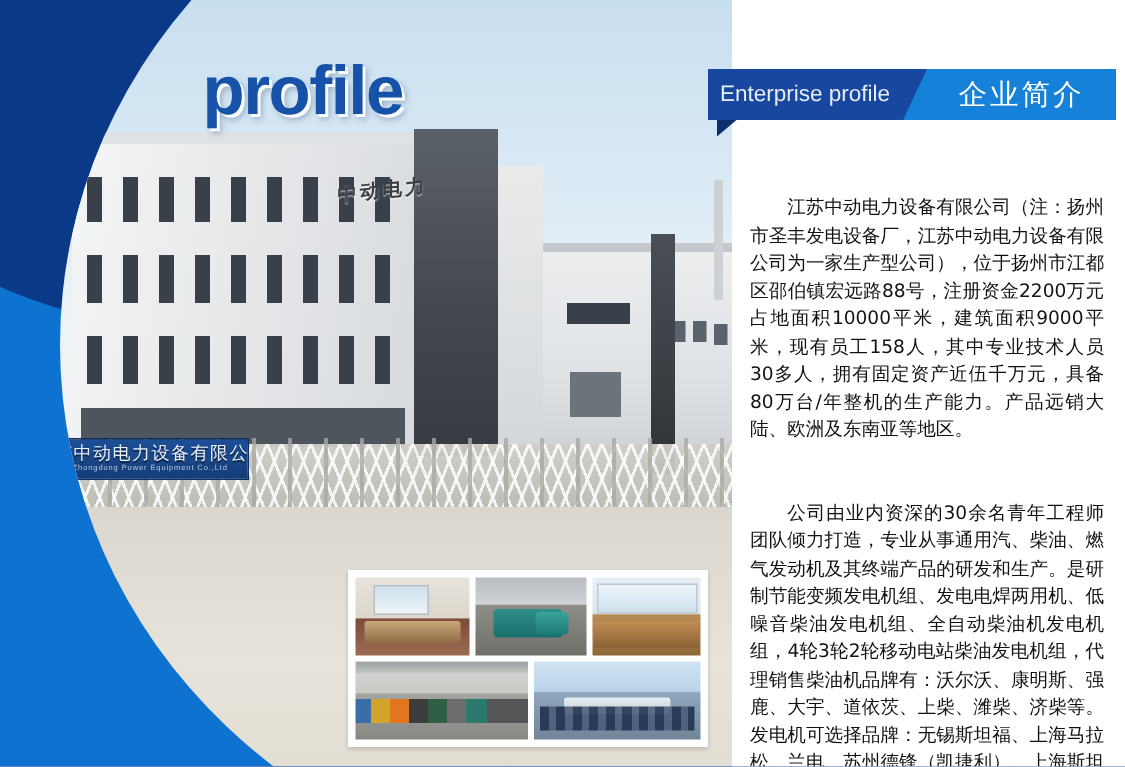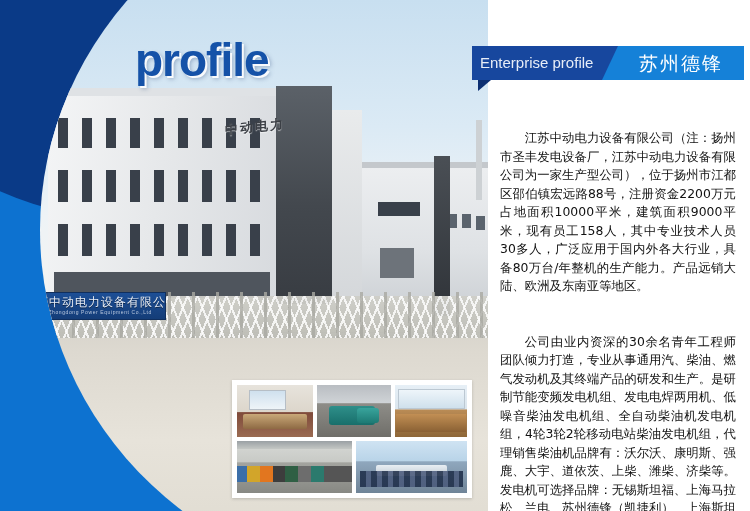--- a/index.html
+++ b/index.html
@@ -408,24 +408,24 @@
       <div class="thumb t5 ph-boardroom"></div>
     </div>
   </div>
 
   <div id="right-panel">
     <div id="right-inner">
 
       <div id="profile-header">
         <div class="tab-en">Enterprise profile</div>
         <div class="tab-tail"></div>
-        <div class="tab-cn">苏州德锋</div>
+        <div class="tab-cn">企业简介</div>
       </div>
 
       <div id="profile-body">
-        <p>江苏中动电力设备有限公司（注：扬州市圣丰发电设备厂，江苏中动电力设备有限公司为一家生产型公司），位于扬州市江都区邵伯镇宏远路88号，注册资金2200万元占地面积10000平米，建筑面积9000平米，现有员工158人，其中专业技术人员30多人，广泛应用于国内外各大行业，具备80万台/年整机的生产能力。产品远销大陆、欧洲及东南亚等地区。</p>
+        <p>江苏中动电力设备有限公司（注：扬州市圣丰发电设备厂，江苏中动电力设备有限公司为一家生产型公司），位于扬州市江都区邵伯镇宏远路88号，注册资金2200万元占地面积10000平米，建筑面积9000平米，现有员工158人，其中专业技术人员30多人，拥有固定资产近伍千万元，具备80万台/年整机的生产能力。产品远销大陆、欧洲及东南亚等地区。</p>
         <p>公司由业内资深的30余名青年工程师团队倾力打造，专业从事通用汽、柴油、燃气发动机及其终端产品的研发和生产。是研制节能变频发电机组、发电电焊两用机、低噪音柴油发电机组、全自动柴油机发电机组，4轮3轮2轮移动电站柴油发电机组，代理销售柴油机品牌有：沃尔沃、康明斯、强鹿、大宇、道依茨、上柴、潍柴、济柴等。发电机可选择品牌：无锡斯坦福、上海马拉松、兰电、苏州德锋（凯捷利）、上海斯坦福、广州英格、利莱森玛、西门子发电机等。 以‘圣丰’为主导品牌的产品集各家之所长，技术领先，匹配合理，美观大方，性能卓越！准确的市场和产品定位，最优化的性价比，精明着客户的选择。广泛应用于国内外各大行业，如工厂、酒店、房地产、楼宇、铁路、石油、矿山、电信系统等。</p>
       </div>
 
     </div>
   </div>
 
 </div>
 
 </body></html>

